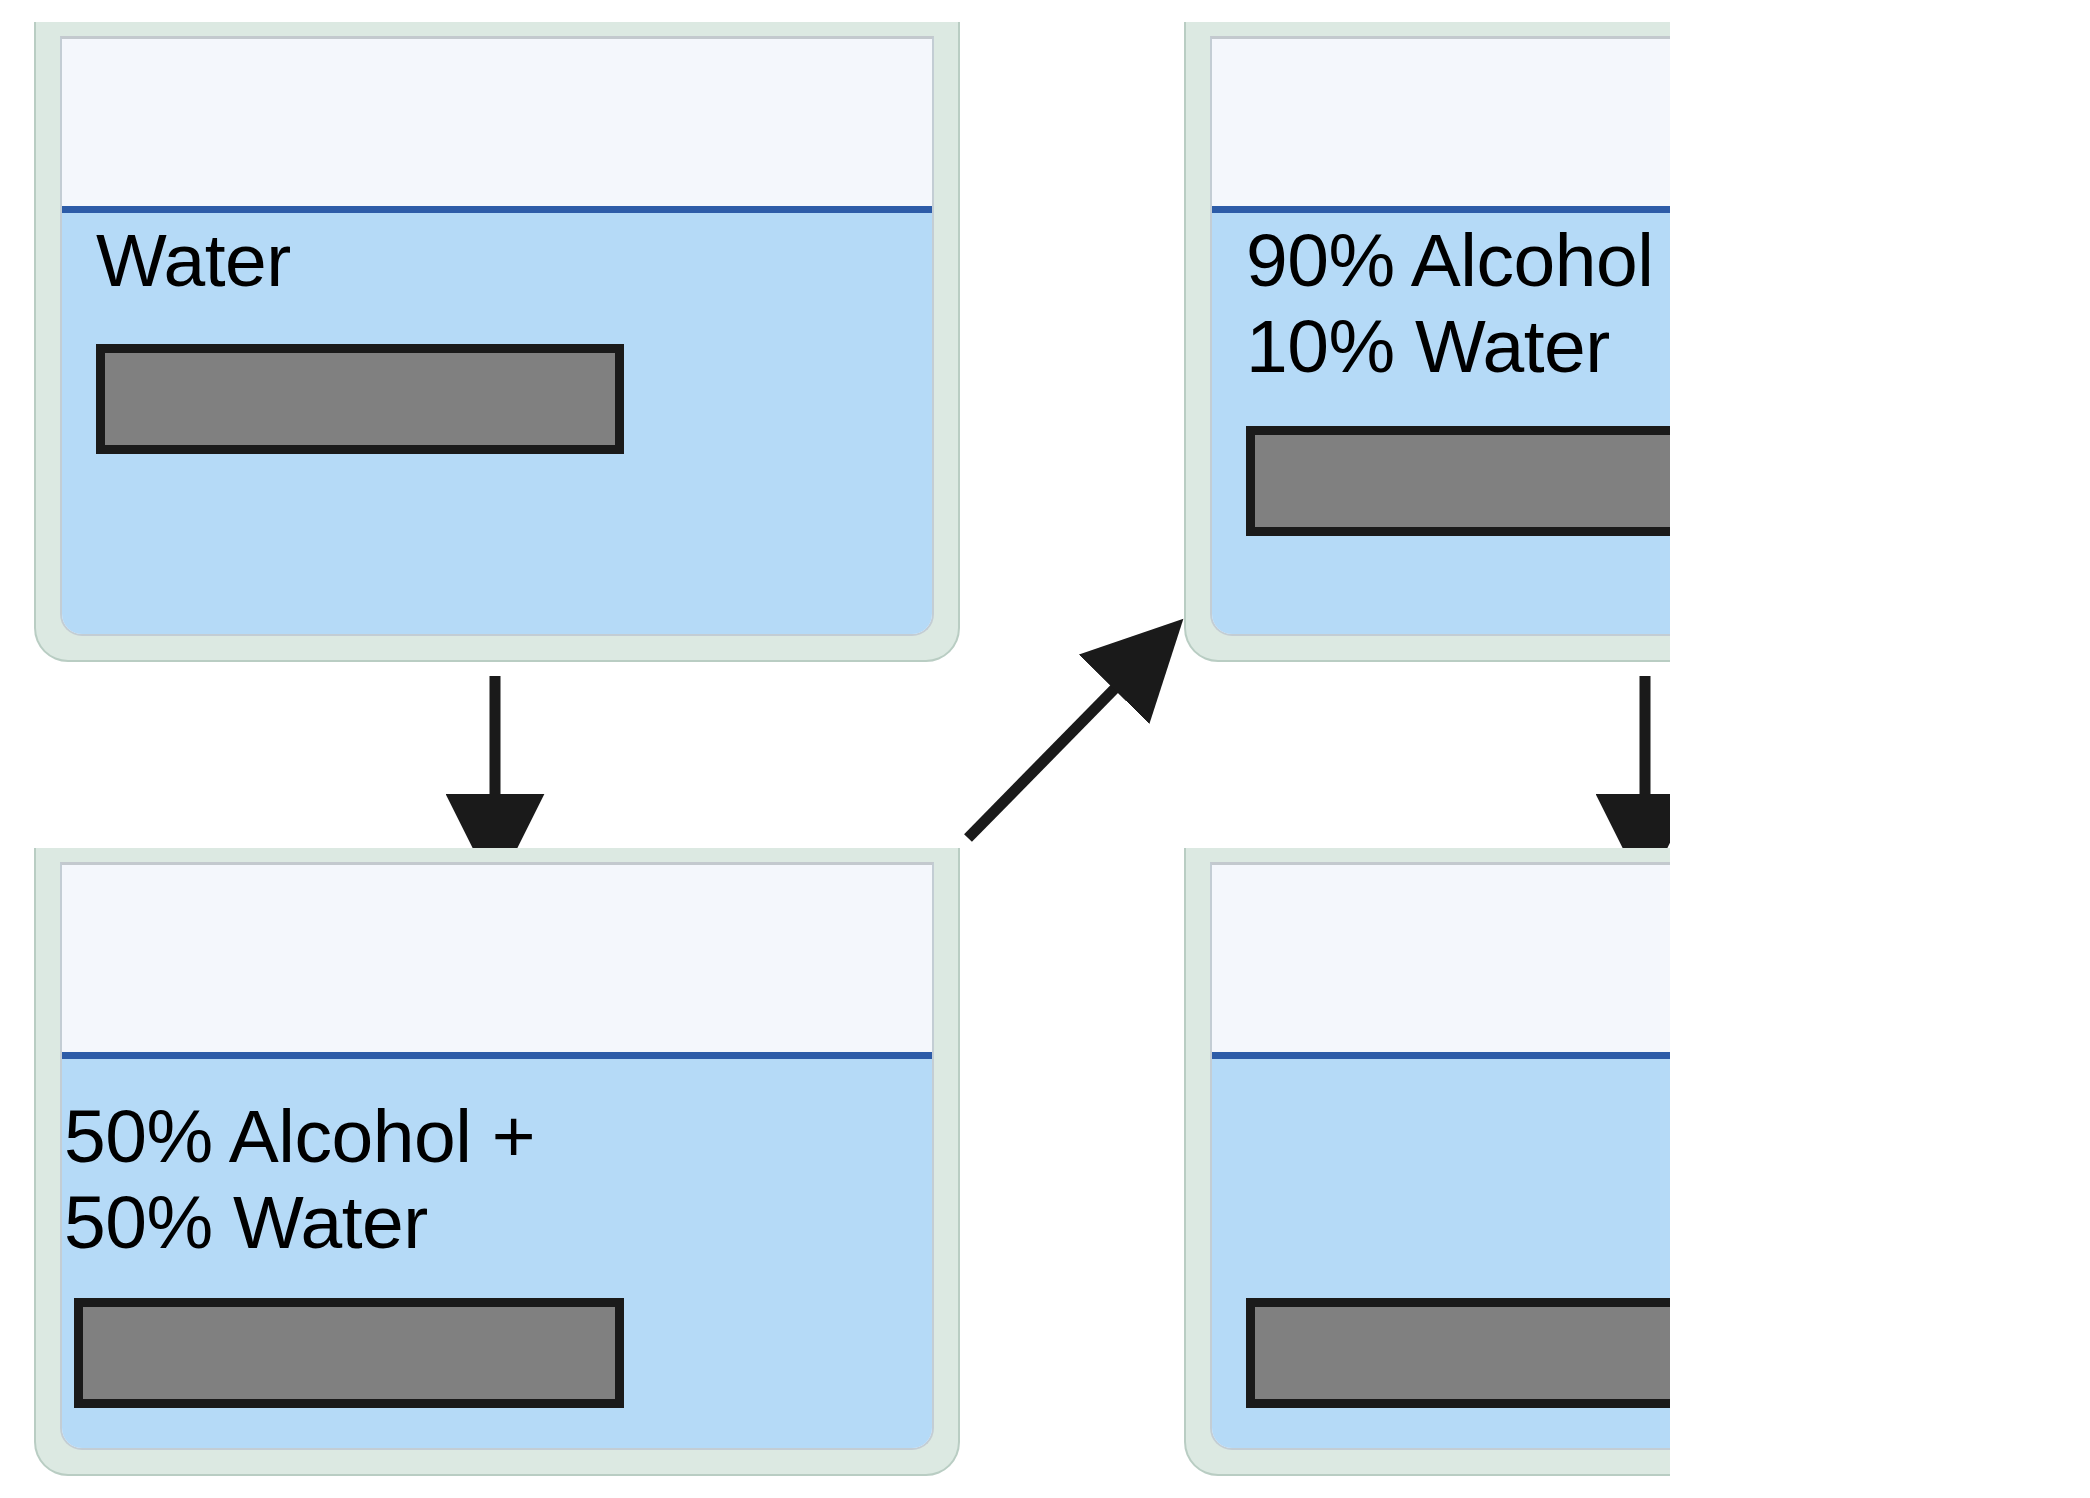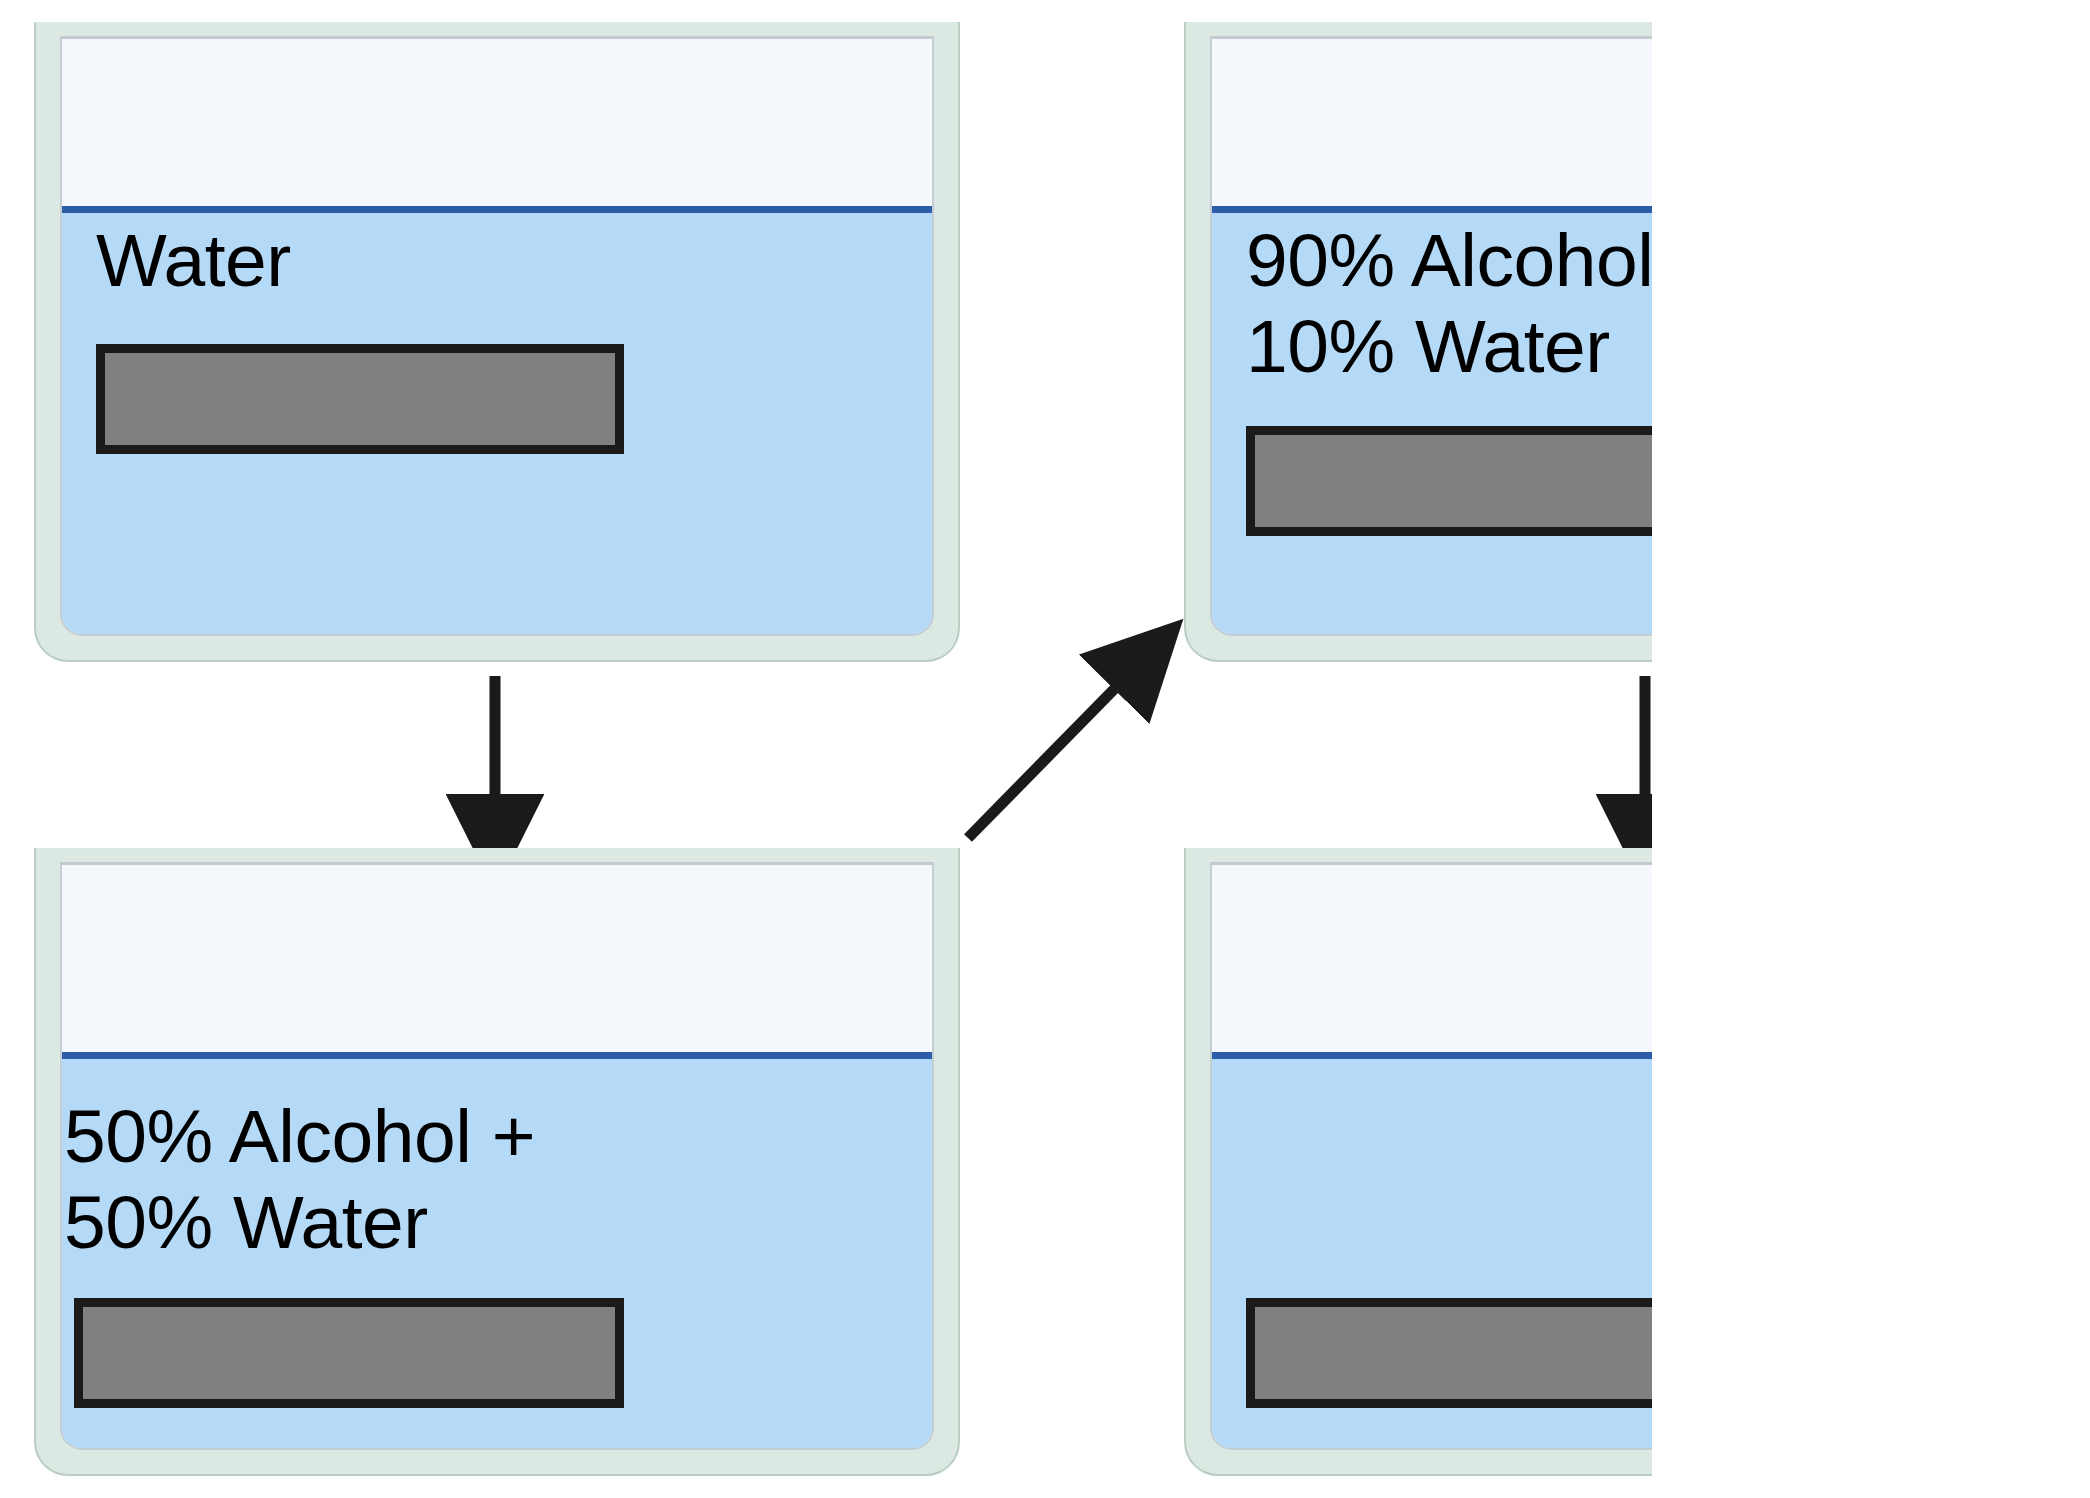--- a/index.html
+++ b/index.html
@@ -9,20 +9,21 @@
   }
   body {
     font-family: "Liberation Sans", sans-serif;
   }
   #stage {
     position: relative;
     width: 1652px;
     height: 1498px;
     background: #ffffff;
     overflow: hidden;
+    padding-left: 18px;
   }
   #svg-layer {
     position: absolute;
     left: 0;
     top: 0;
     width: 2090px;
     height: 1498px;
   }
   .beaker {
     position: absolute;

